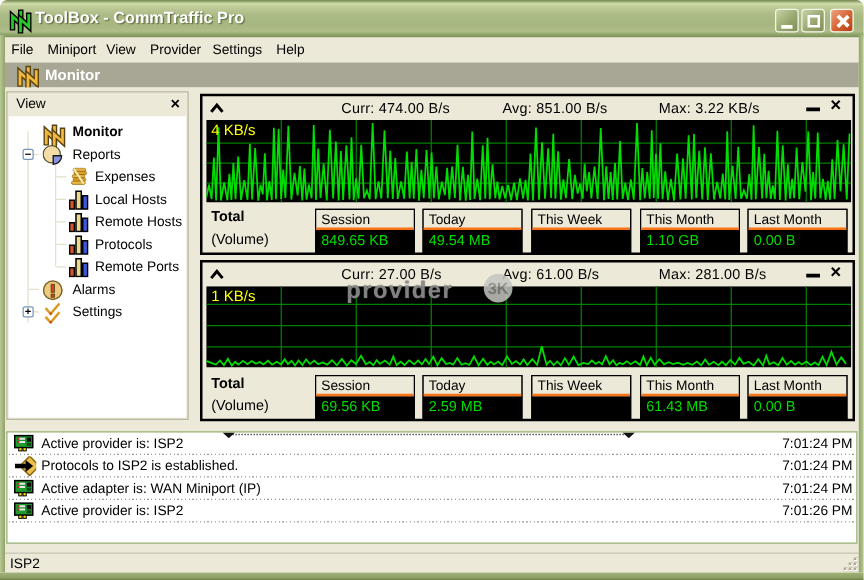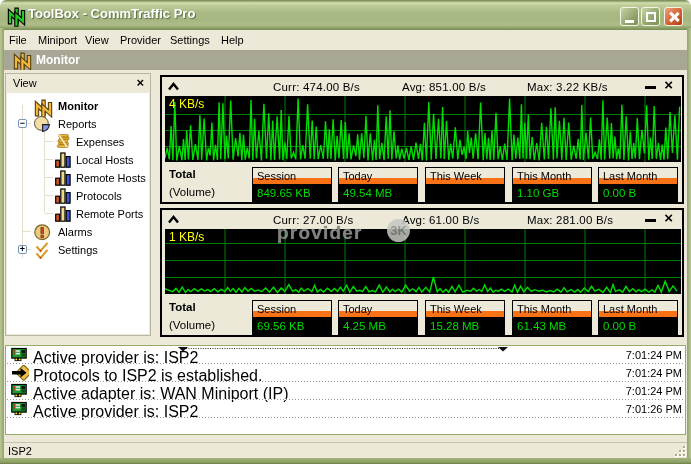--- a/index.html
+++ b/index.html
@@ -36,27 +36,27 @@
 .panel { position:absolute; left:156px; width:524px; height:129px; border:2px solid #000; background:#ece9d8; }
 .phead { position:absolute; left:0; top:0; width:100%; height:19px; }
 .pchev { position:absolute; left:5px; top:4px; }
 .pname { position:absolute; left:23px; top:2.5px; font-size:14px; letter-spacing:0.2px;margin-top:15px; }
 .hstat { position:absolute; top:4px; font-size:11.5px; letter-spacing:0.2px; }
 .pbtn { position:absolute; font-size:15px; font-weight:bold; line-height:12px; }
 .pgraph { position:absolute; left:3px; top:19px; }
 .pstats { position:absolute; left:0; top:89px; width:100%; height:37px; }
 .ptotal { position:absolute; left:7px; top:-1px; line-height:18px; font-size:11.5px; }
 .sbox { position:absolute; top:1px; width:80px; height:36px; border:1px solid #000; background:#000; }
-.sbhead { height:16px; background:#ece9d8; border-bottom:6px solid #f97316; padding:2px 0 0 4px; }
+.sbhead { height:16px; background:#ece9d8; border-bottom:2px solid #f97316; padding:2px 0 0 4px; }
 .sbval { height:17px; color:#00dd00; padding:3px 0 0 4px; font-size:11.5px; }
 .splitter { position:absolute; left:0; top:271.5px; width:683px; height:5px; z-index:5; }
 .logarea { position:absolute; left:1px; top:275px; width:681px; height:90px; border:1px solid #93ad6d; background:#fff; }
 .lrow { position:absolute; left:0; width:679px; height:18px; }
 .licon { position:absolute; left:5px; top:1px; }
-.ltext { position:absolute; left:27px; top:3px; font-size:16px; }
+.ltext { position:absolute; left:27px; top:3px; font-size:11px; }
 .ltime { position:absolute; right:3px; top:3px; }
 .lsep { position:absolute; left:1px; right:1px; height:1px;
   background-image:repeating-linear-gradient(to right,#999 0 1px,#fff 1px 3px); }
 .statusbar { position:absolute; left:4px; top:442px; width:683px; height:16px; background:#ece9d8; border-top:1px solid #c5c2ae; }
 .statusbar span { position:absolute; left:4px; top:2px; }
 .grip { position:absolute; right:1px; bottom:1px; width:13px; height:13px; }
 .grip i { position:absolute; width:3px; height:3px; background:#aca98f; box-shadow:-1px -1px 0 #fff inset; }
 .wm { position:absolute; left:277px; top:221.5px; z-index:30; }
 .wmtext { font-family:"Liberation Sans",sans-serif; font-size:19px; font-weight:bold; letter-spacing:1.2px; color:#8a8a8a; text-shadow:0 0 1px #5a5a5a; opacity:0.95; }
 .wmc { position:absolute; left:110px; top:-3px; width:23px; height:23px; border-radius:50%; background:#c6c6c2; opacity:0.85; color:#8a8a86; font-weight:bold; font-size:13px; text-align:center; line-height:23px; }
@@ -283,25 +283,24 @@
 <text x="4" y="12" font-family="Liberation Sans, sans-serif" font-size="12" fill="#ffff00">1 KB/s</text>
 </svg></div>
 <div class="pstats">
 <div class="ptotal"><b>Total</b><br><span>(Volume)</span></div>
 <div class="sbox" style="left:90px">
 <div class="sbhead">Session</div>
           <div class="sbval">69.56 KB</div>
         </div>
         <div class="sbox" style="left:176px">
 <div class="sbhead">Today</div>
-          <div class="sbval">4.25 MB</div>
+          <div class="sbval">2.59 MB</div>
         </div>
         <div class="sbox" style="left:263px">
 <div class="sbhead">This Week</div>
-          <div class="sbval">15.28 MB</div>
         </div>
         <div class="sbox" style="left:350px">
 <div class="sbhead">This Month</div>
           <div class="sbval">61.43 MB</div>
         </div>
         <div class="sbox" style="left:436px">
 <div class="sbhead">Last Month</div>
           <div class="sbval">0.00 B</div>
         </div>
 </div>

